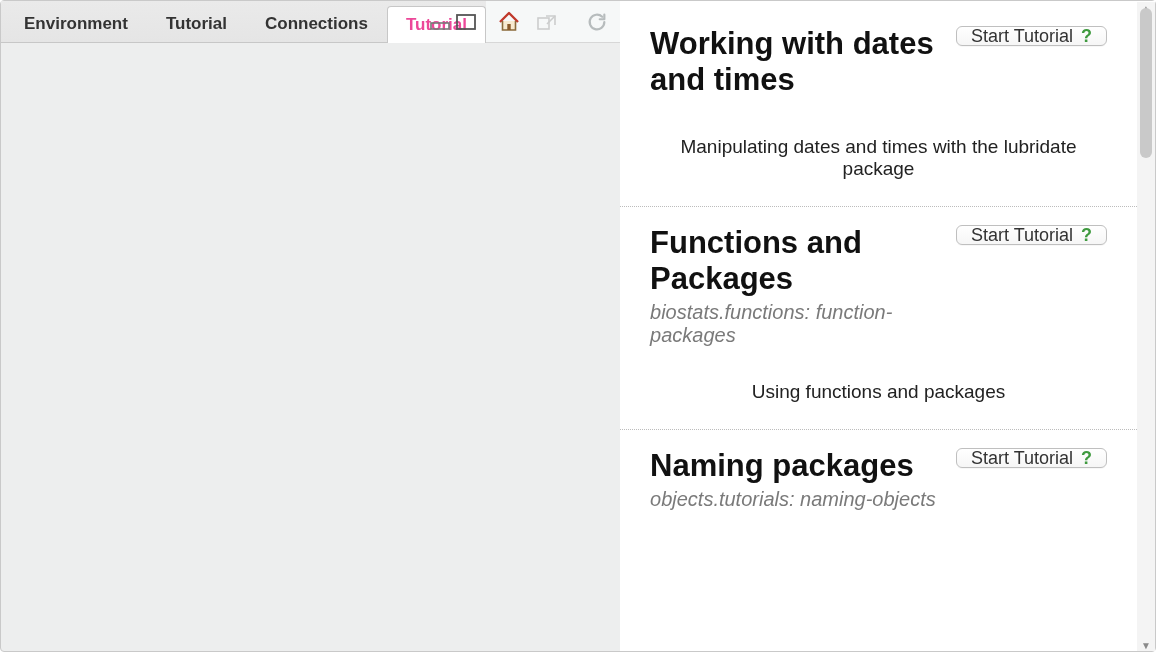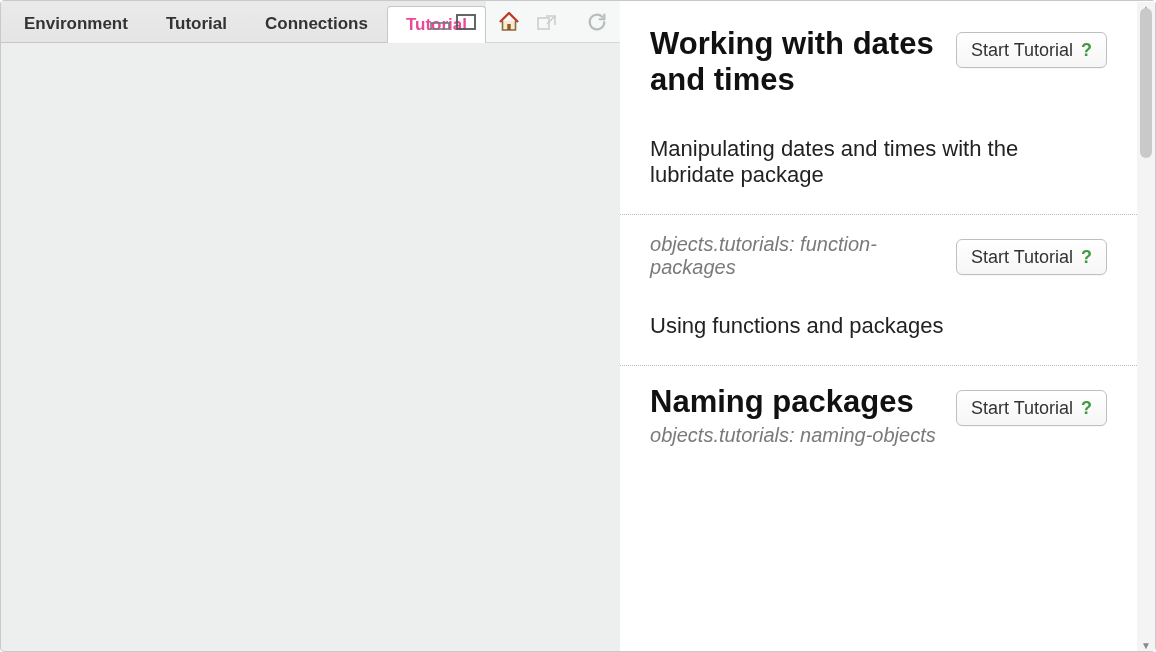--- a/index.html
+++ b/index.html
@@ -95,25 +95,24 @@
 
   .tutorial {
     padding: 18px 30px 26px 30px;
     border-bottom: 1px dotted #bcbcbc;
   }
   .tutorial:last-child { border-bottom: none; }
   .tut-head { display: flex; align-items: flex-start; }
   .tut-titles { flex: 1; }
   .tut-title { font-size: 31px; font-weight: 700; color: #111; margin: 0 0 4px 0; }
   .tut-sub { font-size: 20px; font-style: italic; color: #7a7a7a; margin: 0; }
-  .tut-desc { font-size: 22px; color: #222; margin: 34px 0 0 0; }
+  .tut-desc { font-size: 19px; color: #222; margin: 34px 0 0 0; text-align: center; }
 
   .start-btn {
-    margin-top: 6px;
-    height: 36px;
+    height: 20px;
     padding: 0 14px;
     background: linear-gradient(#ffffff,#f6f6f6);
     border: 1px solid #bfbfbf;
     border-radius: 6px;
     font-size: 18px;
     color: #333;
     display: flex; align-items: center; gap: 8px;
     cursor: pointer;
     box-shadow: 0 1px 0 rgba(0,0,0,0.03);
   }
@@ -188,21 +187,22 @@
             <span>Start Tutorial</span>
             <span class="q">?</span>
           </button>
         </div>
         <p class="tut-desc">Manipulating dates and times with the lubridate package</p>
       </div>
 
       <div class="tutorial">
         <div class="tut-head">
           <div class="tut-titles">
-            <p class="tut-sub">objects.tutorials: function-packages</p>
+            <h2 class="tut-title">Functions and Packages</h2>
+            <p class="tut-sub">biostats.functions: function-packages</p>
           </div>
           <button class="start-btn">
             <span>Start Tutorial</span>
             <span class="q">?</span>
           </button>
         </div>
         <p class="tut-desc">Using functions and packages</p>
       </div>
 
       <div class="tutorial">

